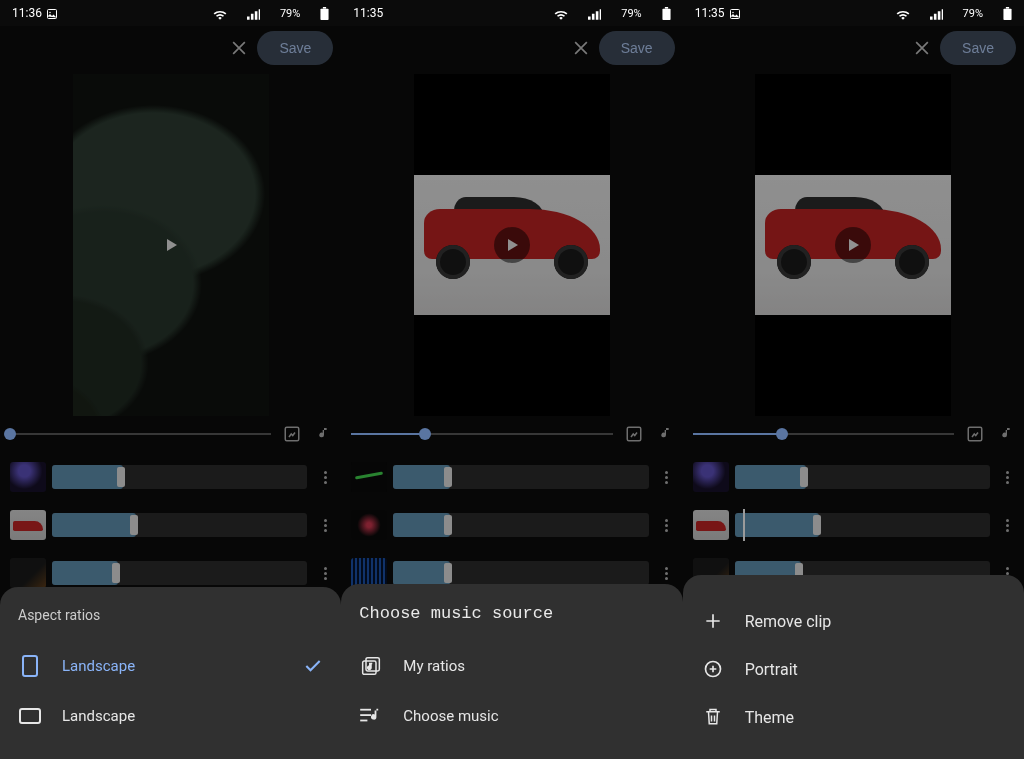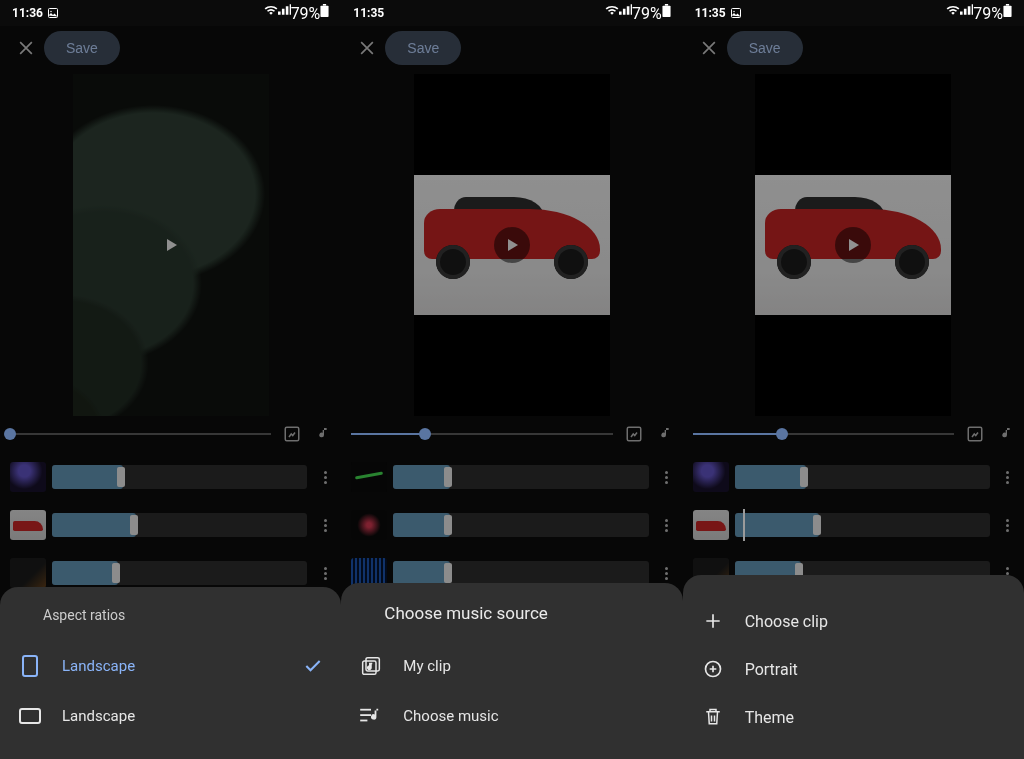--- a/index.html
+++ b/index.html
@@ -22,26 +22,26 @@
   }
   .status-bar {
     height: 26px;
     display: flex;
     justify-content: space-between;
     align-items: center;
     padding: 0 12px;
     font-size: 12px;
     color: #fff;
   }
-  .status-left { display:flex; align-items:center; gap:4px;font-weight:bold; }
-  .status-right { display:flex; align-items:flex-start; gap:0; font-size:16px; }
+  .status-left { display:flex; align-items:flex-end; gap:4px; }
+  .status-right { display:flex; align-items:flex-end; gap:20px; font-size:11px; }
   .top-bar {
     height: 44px;
     display: flex;
-    justify-content: flex-start;
+    justify-content: flex-end;
     align-items: center;
     padding: 0 8px;
   }
   .close-x {
     width: 36px; height:36px;
     display:flex; align-items:center; justify-content:center;
     color:#bbb;
   }
   .save-btn {
     background: #3c4757;
@@ -180,21 +180,20 @@
     position:absolute; left:0; right:0; bottom:0;
     background:#303030;
     border-radius:18px 18px 0 0;
     padding: 20px 18px 18px;
   }
   .sheet-dim { position:absolute; inset:0; top:26px; background:rgba(0,0,0,0.35); z-index:1; }
   .sheet { z-index:2; }
   .sheet-title {
     font-size:14px; color:#ccc;
     margin-bottom:18px;
-    margin-left:25px;
   }
   .sheet-item {
     display:flex; align-items:center;
     height:50px;
     gap:20px;
     font-size:15px;
     color:#e6e6e6;
   }
   .sheet-item.selected { color:#8ab4f8; }
   .sheet-item.bigtxt { font-size:16px; height:48px; }
@@ -430,30 +429,30 @@
       <div class="more">
           <span></span>
           <span></span>
           <span></span>
         </div>
     </div>
   </div>
 
   <div class="sheet-dim"></div>
   <div class="sheet">
-    <div class="sheet-title" style="font-size:17px;color:#eaeaea;">Choose music source</div>
+    <div class="sheet-title" style="font-size:17px;color:#eaeaea;font-family:Liberation Mono, monospace;">Choose music source</div>
     <div class="sheet-item">
       <div class="sheet-icn">
         <svg width="20" height="20" viewBox="0 0 24 24" fill="none" stroke="#e6e6e6" stroke-width="1.8">
             <rect x="6" y="2" width="16" height="16" rx="2"></rect>
             <rect x="2" y="6" width="16" height="16" rx="2"></rect>
             <path d="M12 8v6a2 2 0 11-1.5-1.9V9h3" fill="#e6e6e6"></path>
           </svg>
       </div>
-      <span>My clip</span>
+      <span>My ratios</span>
     </div>
     <div class="sheet-item">
       <div class="sheet-icn">
         <svg width="22" height="18" viewBox="0 0 24 20" fill="#e6e6e6">
             <rect x="0" y="2" width="12" height="2"></rect>
             <rect x="0" y="8" width="12" height="2"></rect>
             <rect x="0" y="14" width="8" height="2"></rect>
             <path d="M18 2v9a3 3 0 11-2-2.8V4h4V2z"></path>
           </svg>
       </div>
@@ -569,21 +568,21 @@
   </div>
 
   <div class="sheet-dim"></div>
   <div class="sheet no-title">
     <div class="sheet-item bigtxt">
       <div class="sheet-icn">
         <svg width="20" height="20" viewBox="0 0 24 24" stroke="#e6e6e6" stroke-width="2">
             <path d="M12 4v16M4 12h16"></path>
           </svg>
       </div>
-      <span>Choose clip</span>
+      <span>Remove clip</span>
     </div>
     <div class="sheet-item bigtxt">
       <div class="sheet-icn">
         <svg width="20" height="20" viewBox="0 0 24 24" fill="none" stroke="#e6e6e6" stroke-width="2">
             <circle cx="12" cy="12" r="9"></circle>
             <path d="M12 8v8M8 12h8"></path>
           </svg>
       </div>
       <span>Portrait</span>
     </div>

